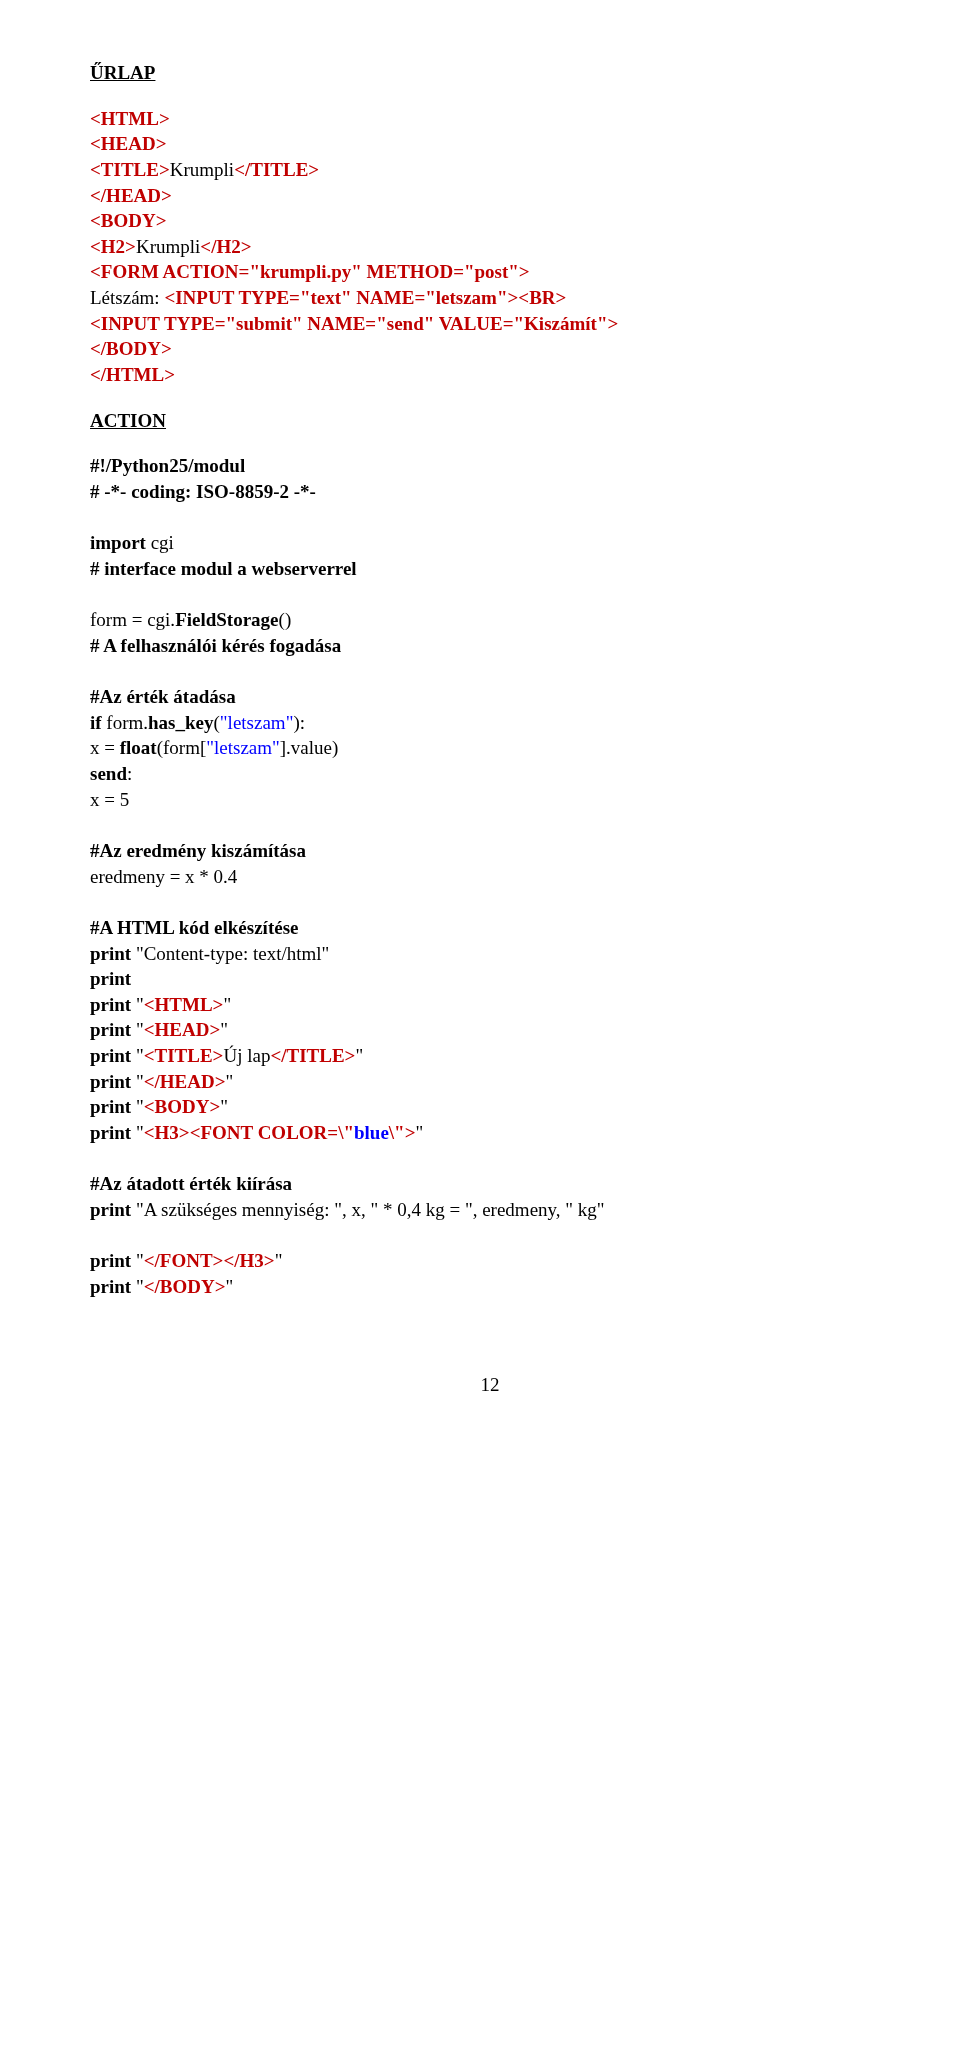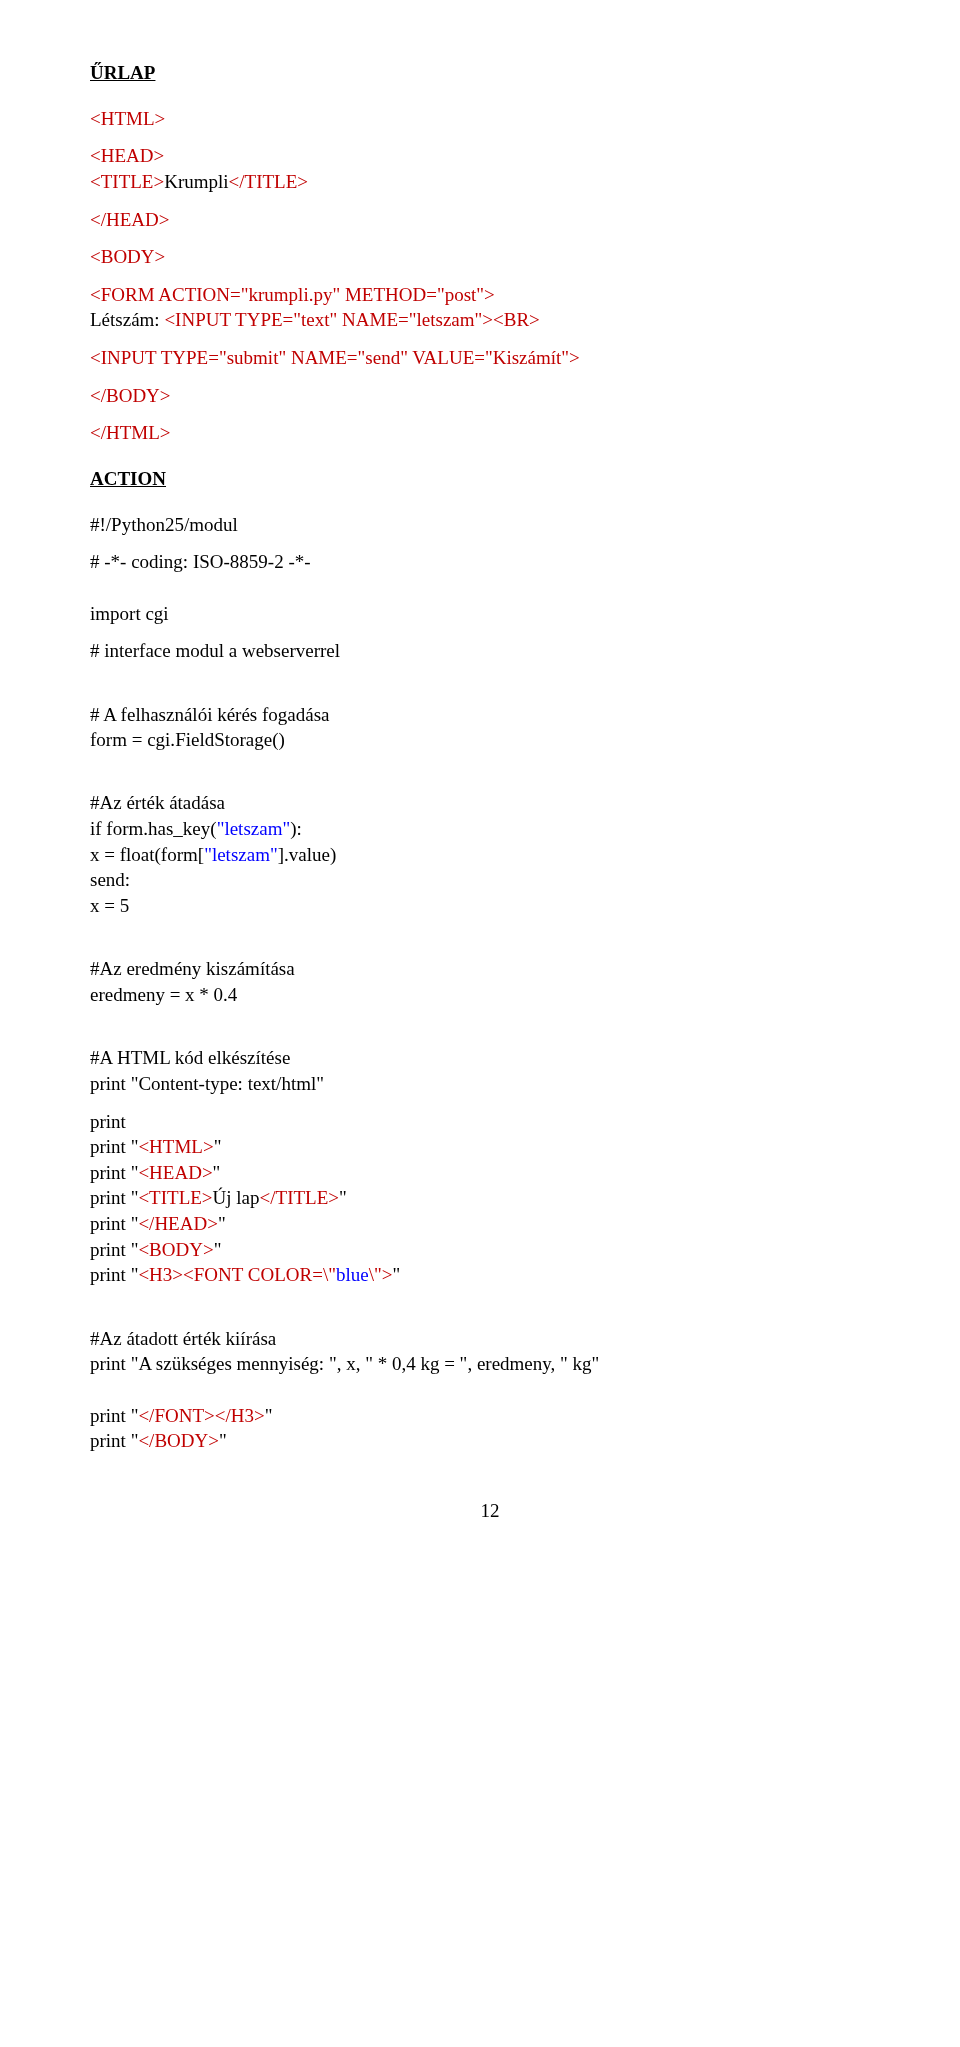--- a/index.html
+++ b/index.html
@@ -6,27 +6,27 @@
     font-family: "Times New Roman", Times, serif;
     font-size: 19px;
     line-height: 1.35;
     color: #000;
     background: #fff;
     margin: 0;
     padding: 60px 70px 40px 90px;
     width: 960px;
     box-sizing: border-box;
   }
-  .b { font-weight: normal; margin-top: 12px; }
+  .b { font-weight: bold; }
   .red { color: #c00000; }
   .blue { color: #0000ff; }
   .block { margin-bottom: 20px; }
   .pagenum {
     text-align: center;
-    margin-top: 44px;
+    margin-top: 73px;
     font-size: 19px;
   }
   .line { display: block; }
   .section-title {
     font-weight: bold;
     text-decoration: underline;
     margin-bottom: 20px;
   }
 </style>
 </head>
@@ -35,44 +35,47 @@
 <div class="section-title">ŰRLAP</div>
 
 <div class="block">
   <span class="line b red">&lt;HTML&gt;</span>
   <span class="line b red">&lt;HEAD&gt;</span>
   <span class="line">
     <span class="b red">&lt;TITLE&gt;</span><span>Krumpli</span><span class="b red">&lt;/TITLE&gt;</span>
   </span>
   <span class="line b red">&lt;/HEAD&gt;</span>
   <span class="line b red">&lt;BODY&gt;</span>
+  <span class="line">
+    <span class="b red">&lt;H2&gt;</span><span>Krumpli</span><span class="b red">&lt;/H2&gt;</span>
+  </span>
   <span class="line b red">&lt;FORM ACTION="krumpli.py" METHOD="post"&gt;</span>
   <span class="line">
     <span>Létszám: </span><span class="b red">&lt;INPUT TYPE="text" NAME="letszam"&gt;&lt;BR&gt;</span>
   </span>
   <span class="line b red">&lt;INPUT TYPE="submit" NAME="send" VALUE="Kiszámít"&gt;</span>
   <span class="line b red">&lt;/BODY&gt;</span>
   <span class="line b red">&lt;/HTML&gt;</span>
 </div>
 
 <div class="section-title">ACTION</div>
 
 <div class="block">
   <span class="line b">#!/Python25/modul</span>
   <span class="line b"># -*- coding: ISO-8859-2 -*-</span>
   <br>
   <span class="line">
     <span class="b">import</span><span> cgi</span>
   </span>
   <span class="line b"># interface modul a webserverrel</span>
   <br>
-  <span class="line b"># A felhasználói kérés fogadása</span>
   <span class="line">
     <span>form = cgi.</span><span class="b">FieldStorage</span><span>()</span>
   </span>
+  <span class="line b"># A felhasználói kérés fogadása</span>
   <br>
   <span class="line b">#Az érték átadása</span>
   <span class="line">
     <span class="b">if</span><span> form.</span><span class="b">has_key</span><span>(</span><span class="blue">"letszam"</span><span>):</span>
   </span>
   <span class="line">
     <span>   x = </span><span class="b">float</span><span>(form[</span><span class="blue">"letszam"</span><span>].value)</span>
   </span>
   <span class="line">
     <span class="b">send</span><span>:</span>

